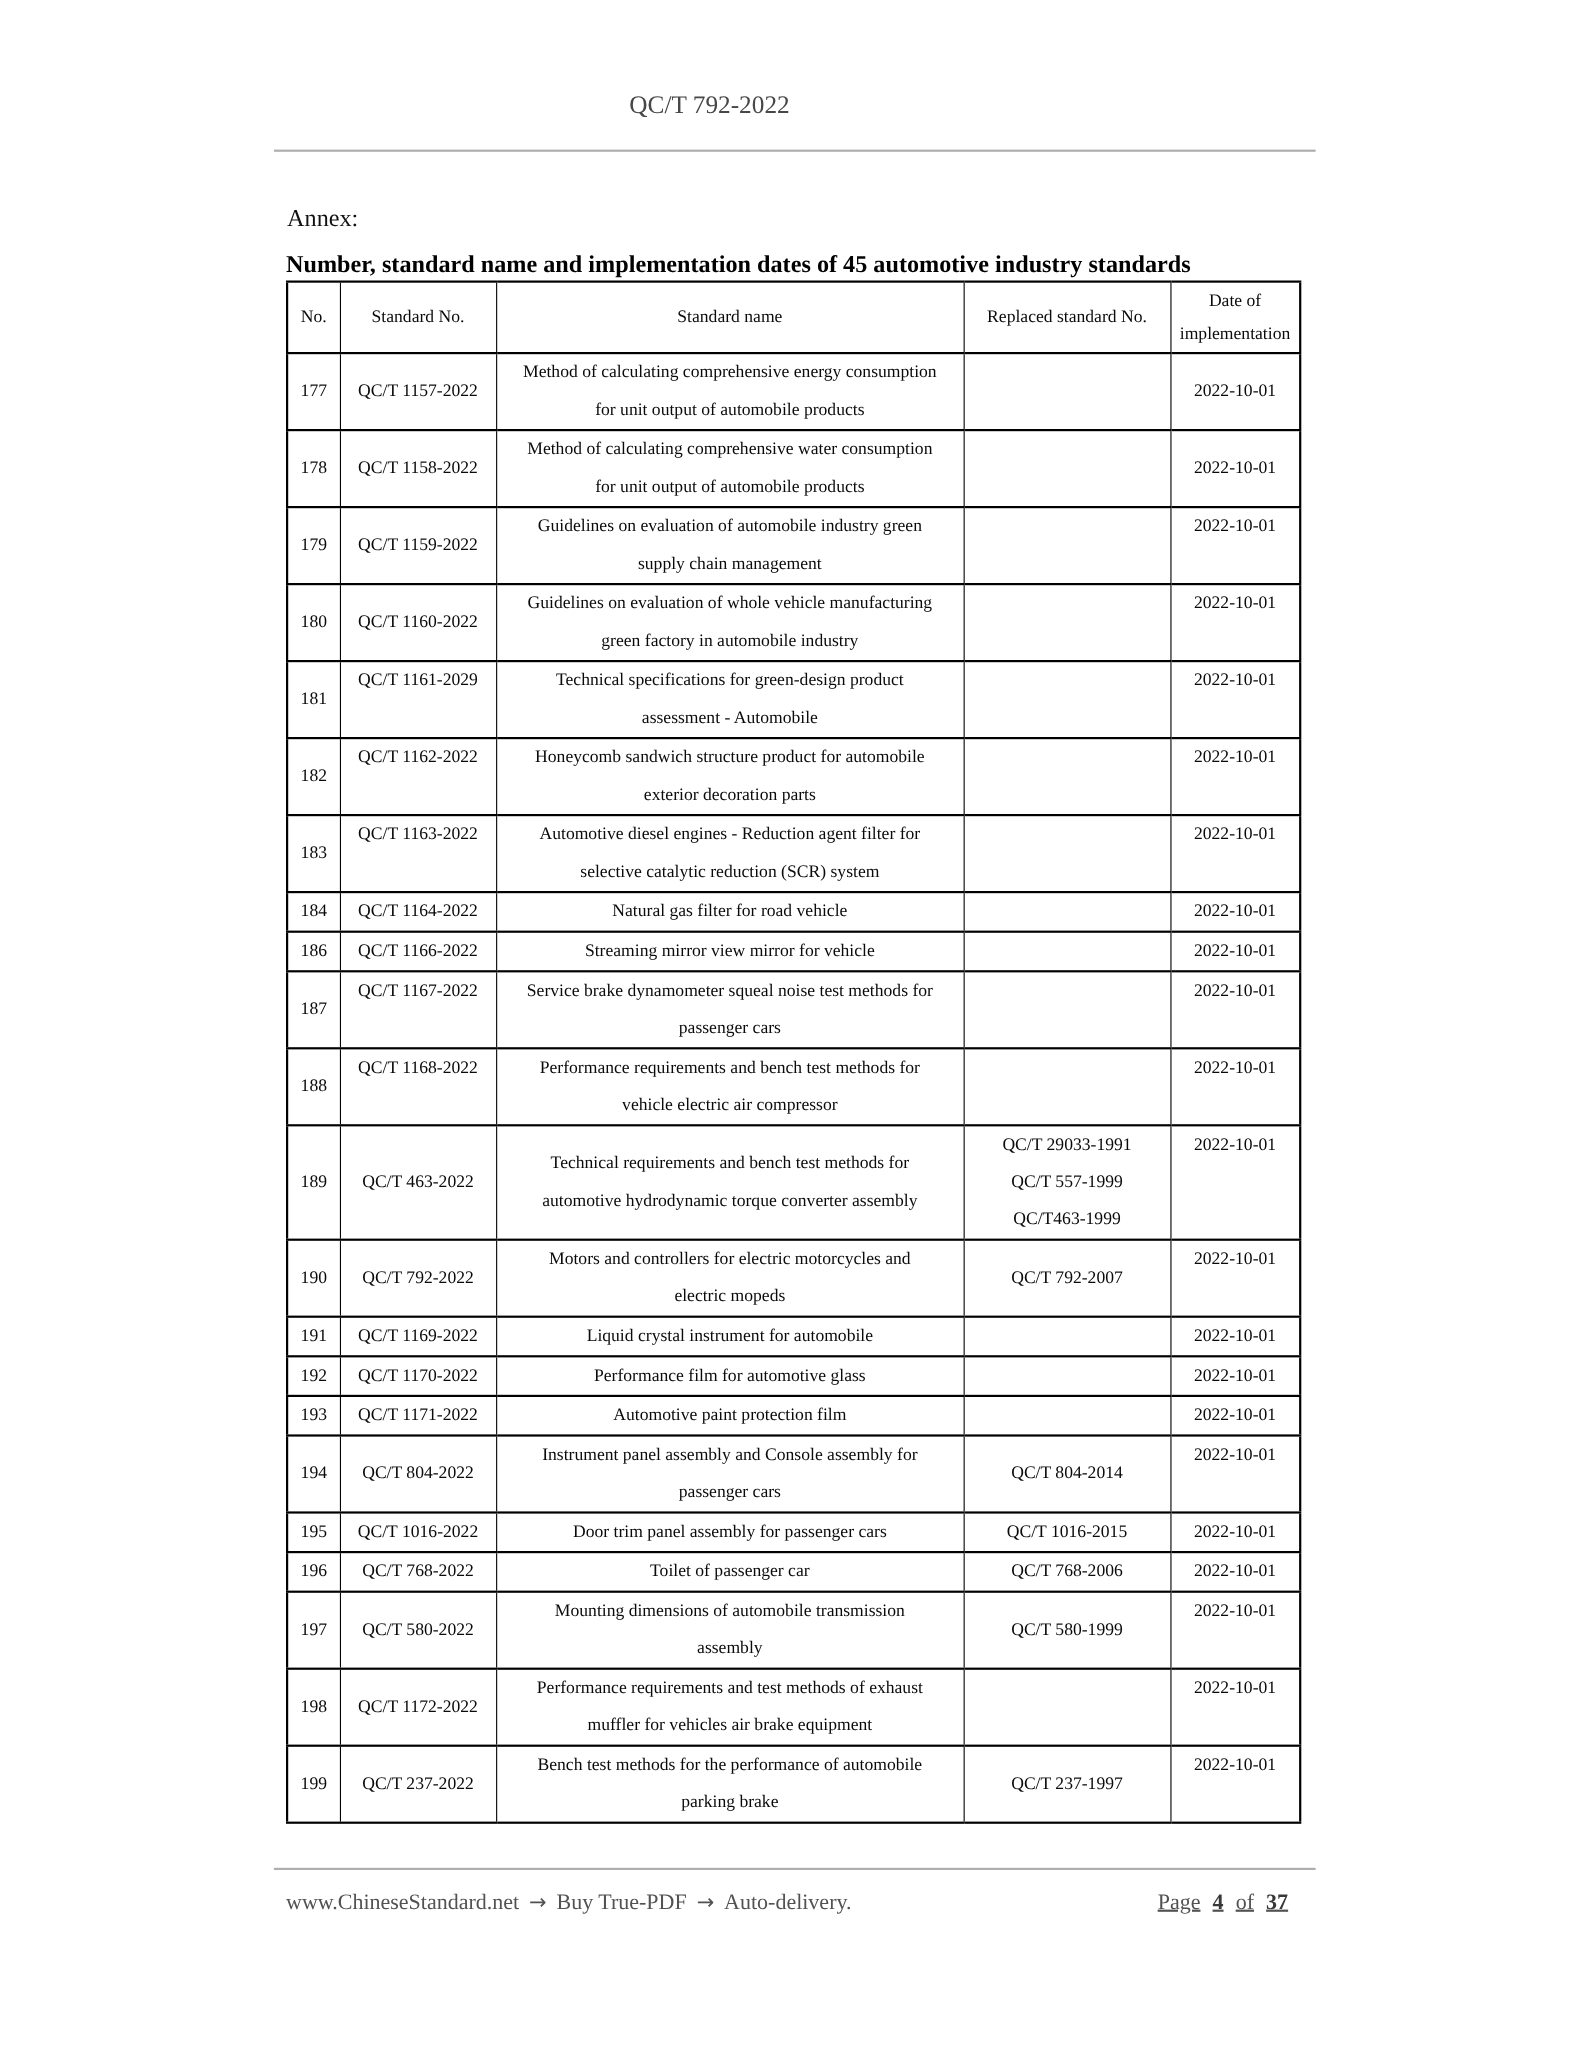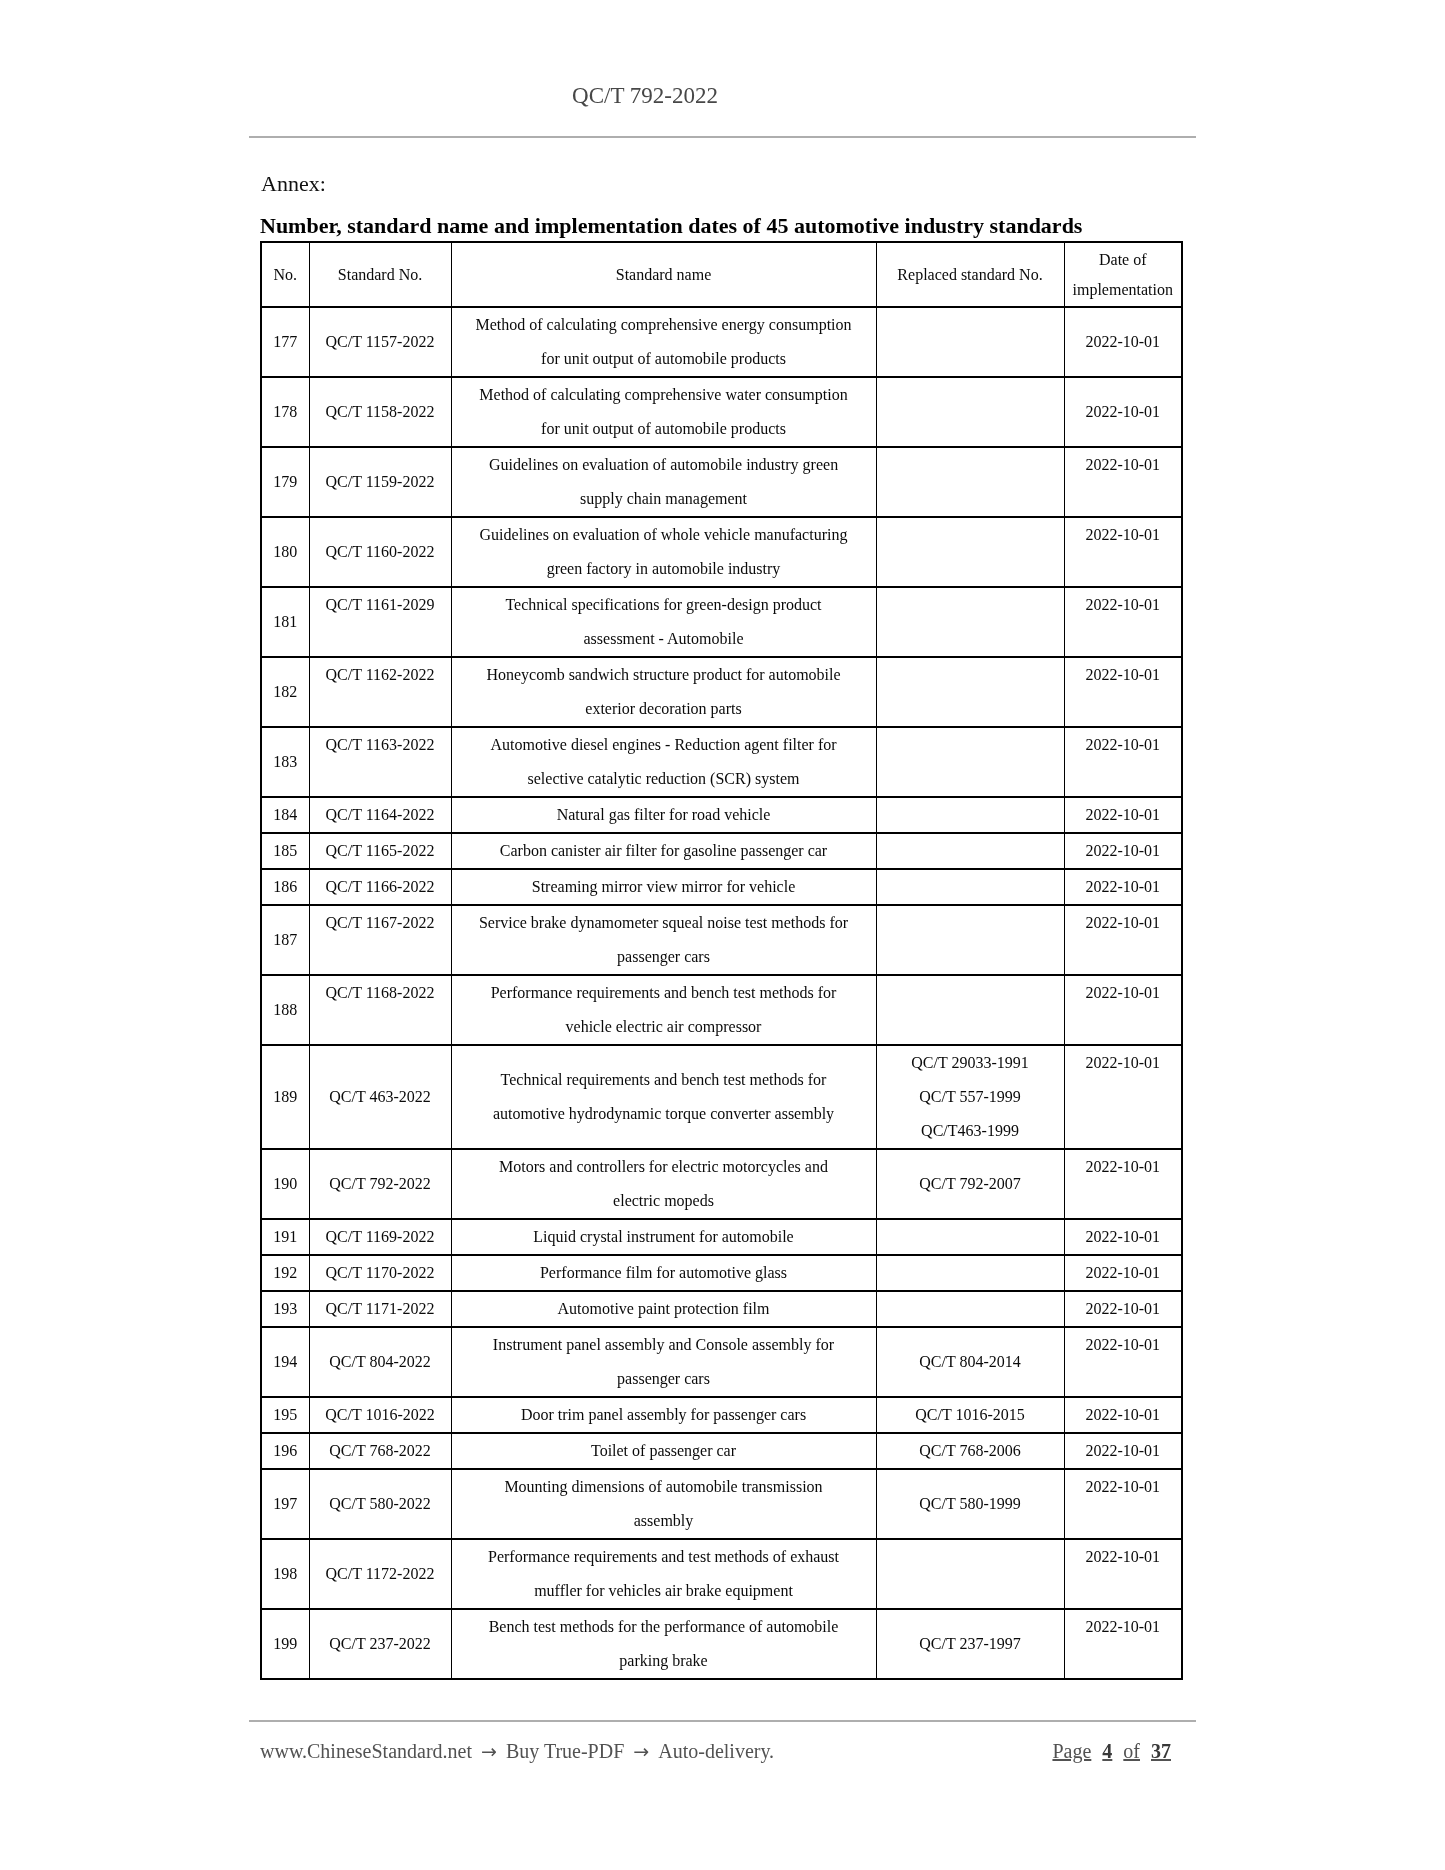--- a/index.html
+++ b/index.html
@@ -9,21 +9,21 @@
     color:#000;
   }
   .page{position:relative;width:1290px;height:1870px;overflow:hidden;}
 
   .doc-code{
     padding-top:82px;text-align:center;
     font-size:23px;line-height:28px;color:#474747;
   }
   .rule{height:2px;background:#aeaeae;width:947px;margin-left:249px;}
   .rule-top{margin-top:26px;}
-  .annex{margin-left:261px;margin-top:32px;font-size:22px;line-height:28px;color:#111;}
+  .annex{margin-left:261px;margin-top:46px;font-size:22px;line-height:28px;color:#111;}
   .table-title{
     margin-left:260px;width:921px;text-align:left;
     font-weight:bold;font-size:22px;line-height:27px;margin-top:14px;color:#000;
   }
 
   table.standards{
     border-collapse:collapse;table-layout:fixed;
     width:921px;margin-left:260px;margin-top:2px;
   }
   table.standards,table.standards th,table.standards td{
@@ -207,35 +207,20 @@
           <td>
             <div class="ln">Natural gas filter for road vehicle</div>
           </td>
           <td></td>
           <td>
             <div class="ln">2022-10-01</div>
           </td>
         </tr>
         <tr class="h1">
           <td>
-            <div class="ln">185</div>
-          </td>
-          <td>
-            <div class="ln">QC/T 1165-2022</div>
-          </td>
-          <td>
-            <div class="ln">Carbon canister air filter for gasoline passenger car</div>
-          </td>
-          <td></td>
-          <td>
-            <div class="ln">2022-10-01</div>
-          </td>
-        </tr>
-        <tr class="h1">
-          <td>
             <div class="ln">186</div>
           </td>
           <td>
             <div class="ln">QC/T 1166-2022</div>
           </td>
           <td>
             <div class="ln">Streaming mirror view mirror for vehicle</div>
           </td>
           <td></td>
           <td>

